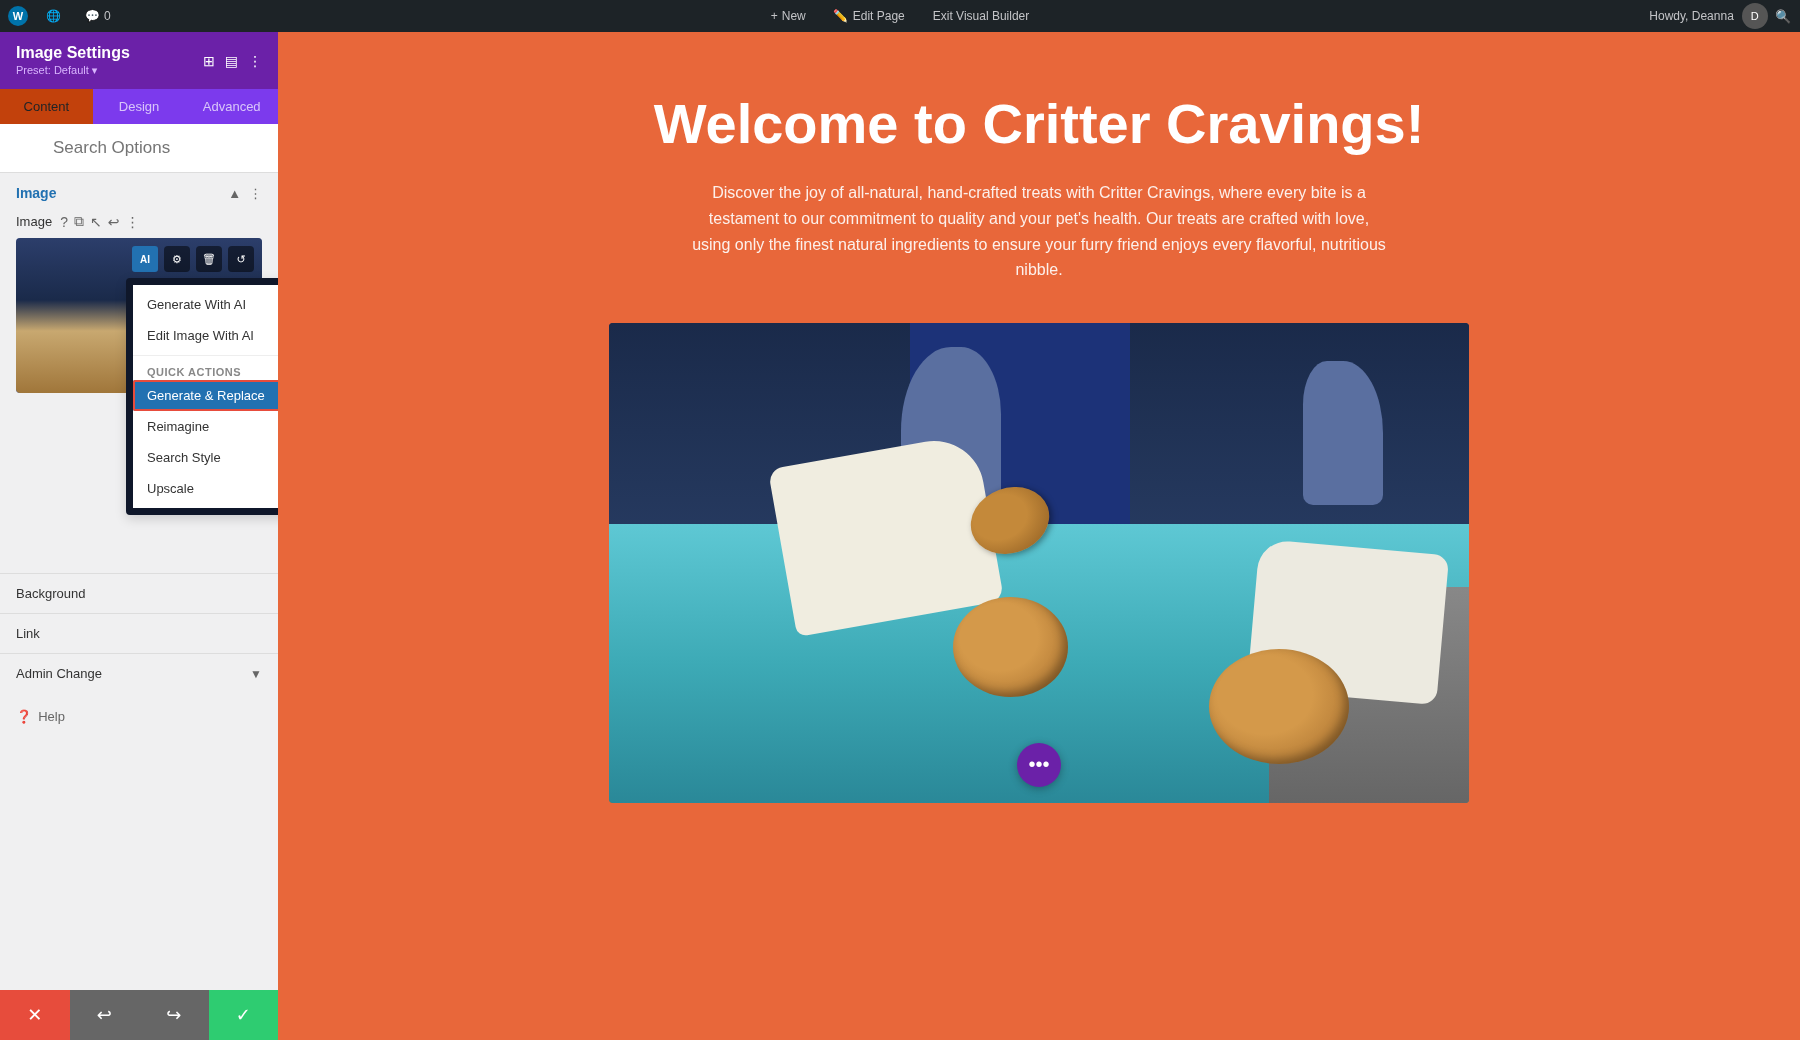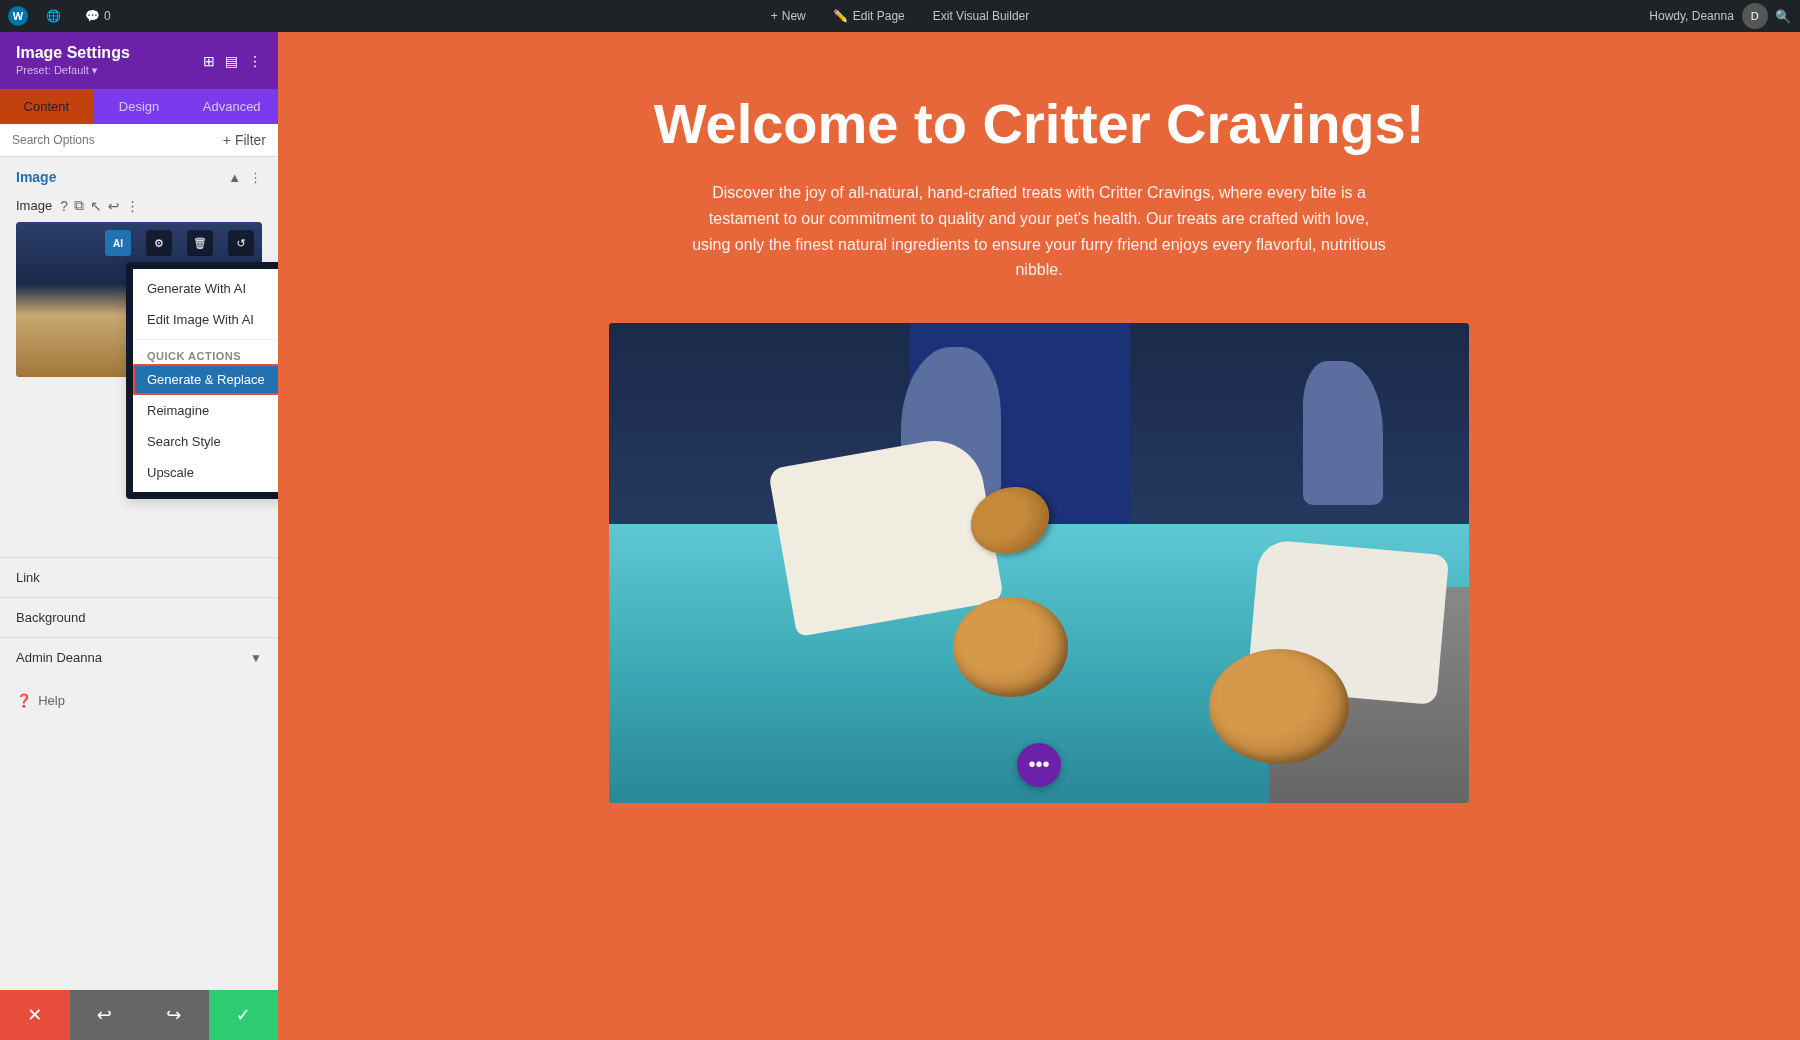--- a/index.html
+++ b/index.html
@@ -83,23 +83,24 @@
       align-items: center;
       padding: 8px 12px;
       background: white;
       border-bottom: 1px solid #ddd;
       gap: 8px;
     }
     .search-input {
       flex: 1;
       border: none;
       outline: none;
-      font-size: 12px;
+      font-size: 17px;
       color: #555;
       background: transparent;
+      margin-left: 41px;
     }
     .filter-btn {
       display: flex;
       align-items: center;
       gap: 4px;
       color: #555;
       font-size: 14px;
       cursor: pointer;
       background: none;
       border: none;
@@ -151,21 +152,21 @@
       background: linear-gradient(180deg, #2c3e6b 0%, #1a2a4a 40%, #c8a870 60%, #a0763a 100%);
       border-radius: 4px;
     }
 
     
     .image-toolbar {
       position: absolute;
       top: 8px;
       right: 8px;
       display: flex;
-      gap: 15px;
+      gap: 6px;
       align-items: flex-start;
     }
     .img-toolbar-btn {
       width: 26px;
       height: 26px;
       background: rgba(0,0,0,0.5);
       border-radius: 4px;
       display: flex;
       align-items: center;
       justify-content: center;
@@ -489,27 +490,27 @@
             <span>Upscale</span>
             <span class="dropdown-arrow">▶</span>
           </div>
         </div>
 
         <div class="resize-handle">↔</div>
       </div>
 
       <div style="margin-top: 180px;">
         <div class="collapsible-section">
+          <span class="collapsible-label">Background</span>
+        </div>
+        <div class="collapsible-section">
           <span class="collapsible-label">Link</span>
         </div>
         <div class="collapsible-section">
-          <span class="collapsible-label">Background</span>
-        </div>
-        <div class="collapsible-section">
-          <span class="collapsible-label">Admin Deanna</span>
+          <span class="collapsible-label">Admin Change</span>
           <span class="chevron">▼</span>
         </div>
       </div>
 
       <div class="help-section">
         <button class="help-btn">
           <span>❓</span>
           <span>Help</span>
         </button>
       </div>

